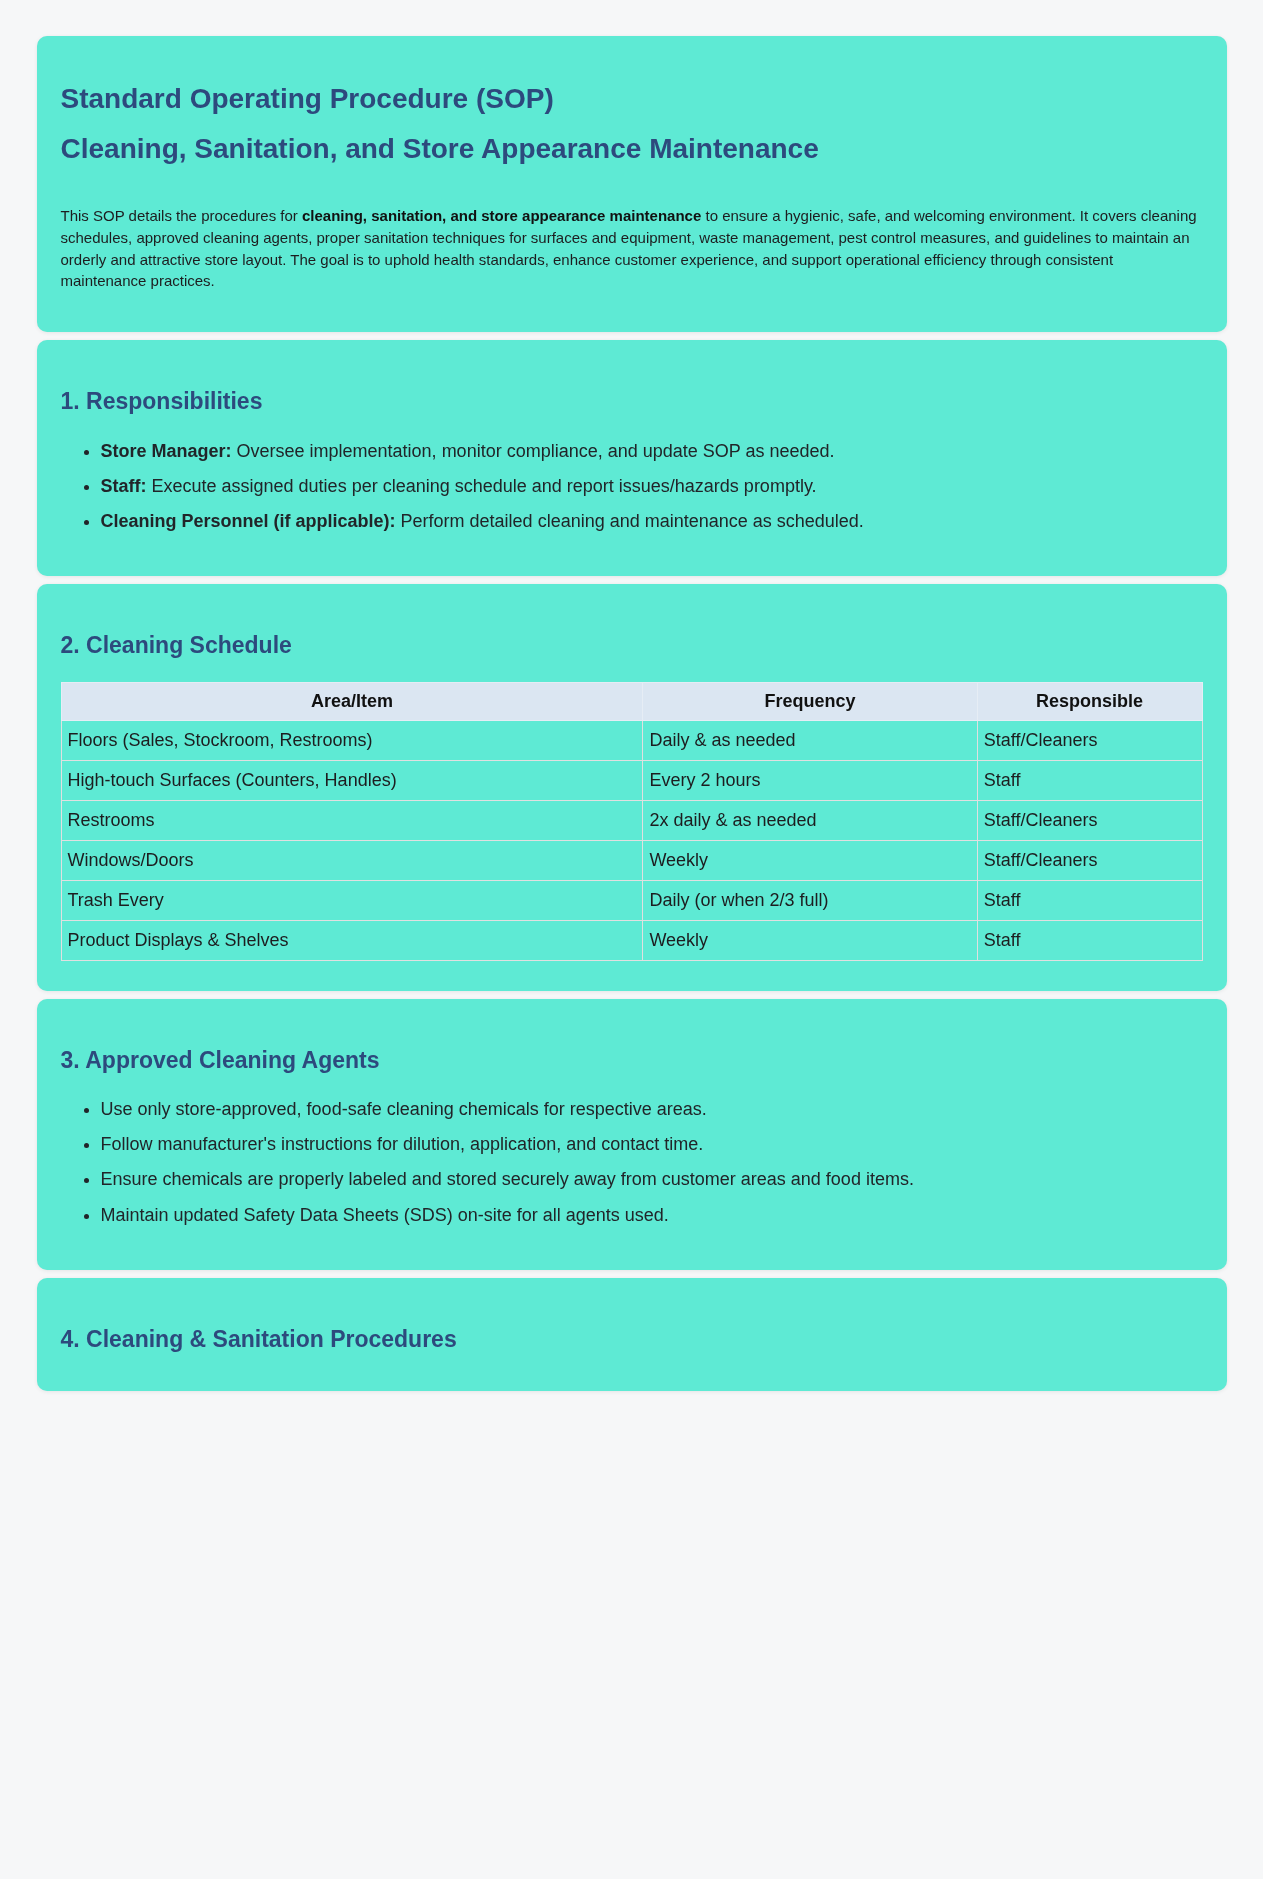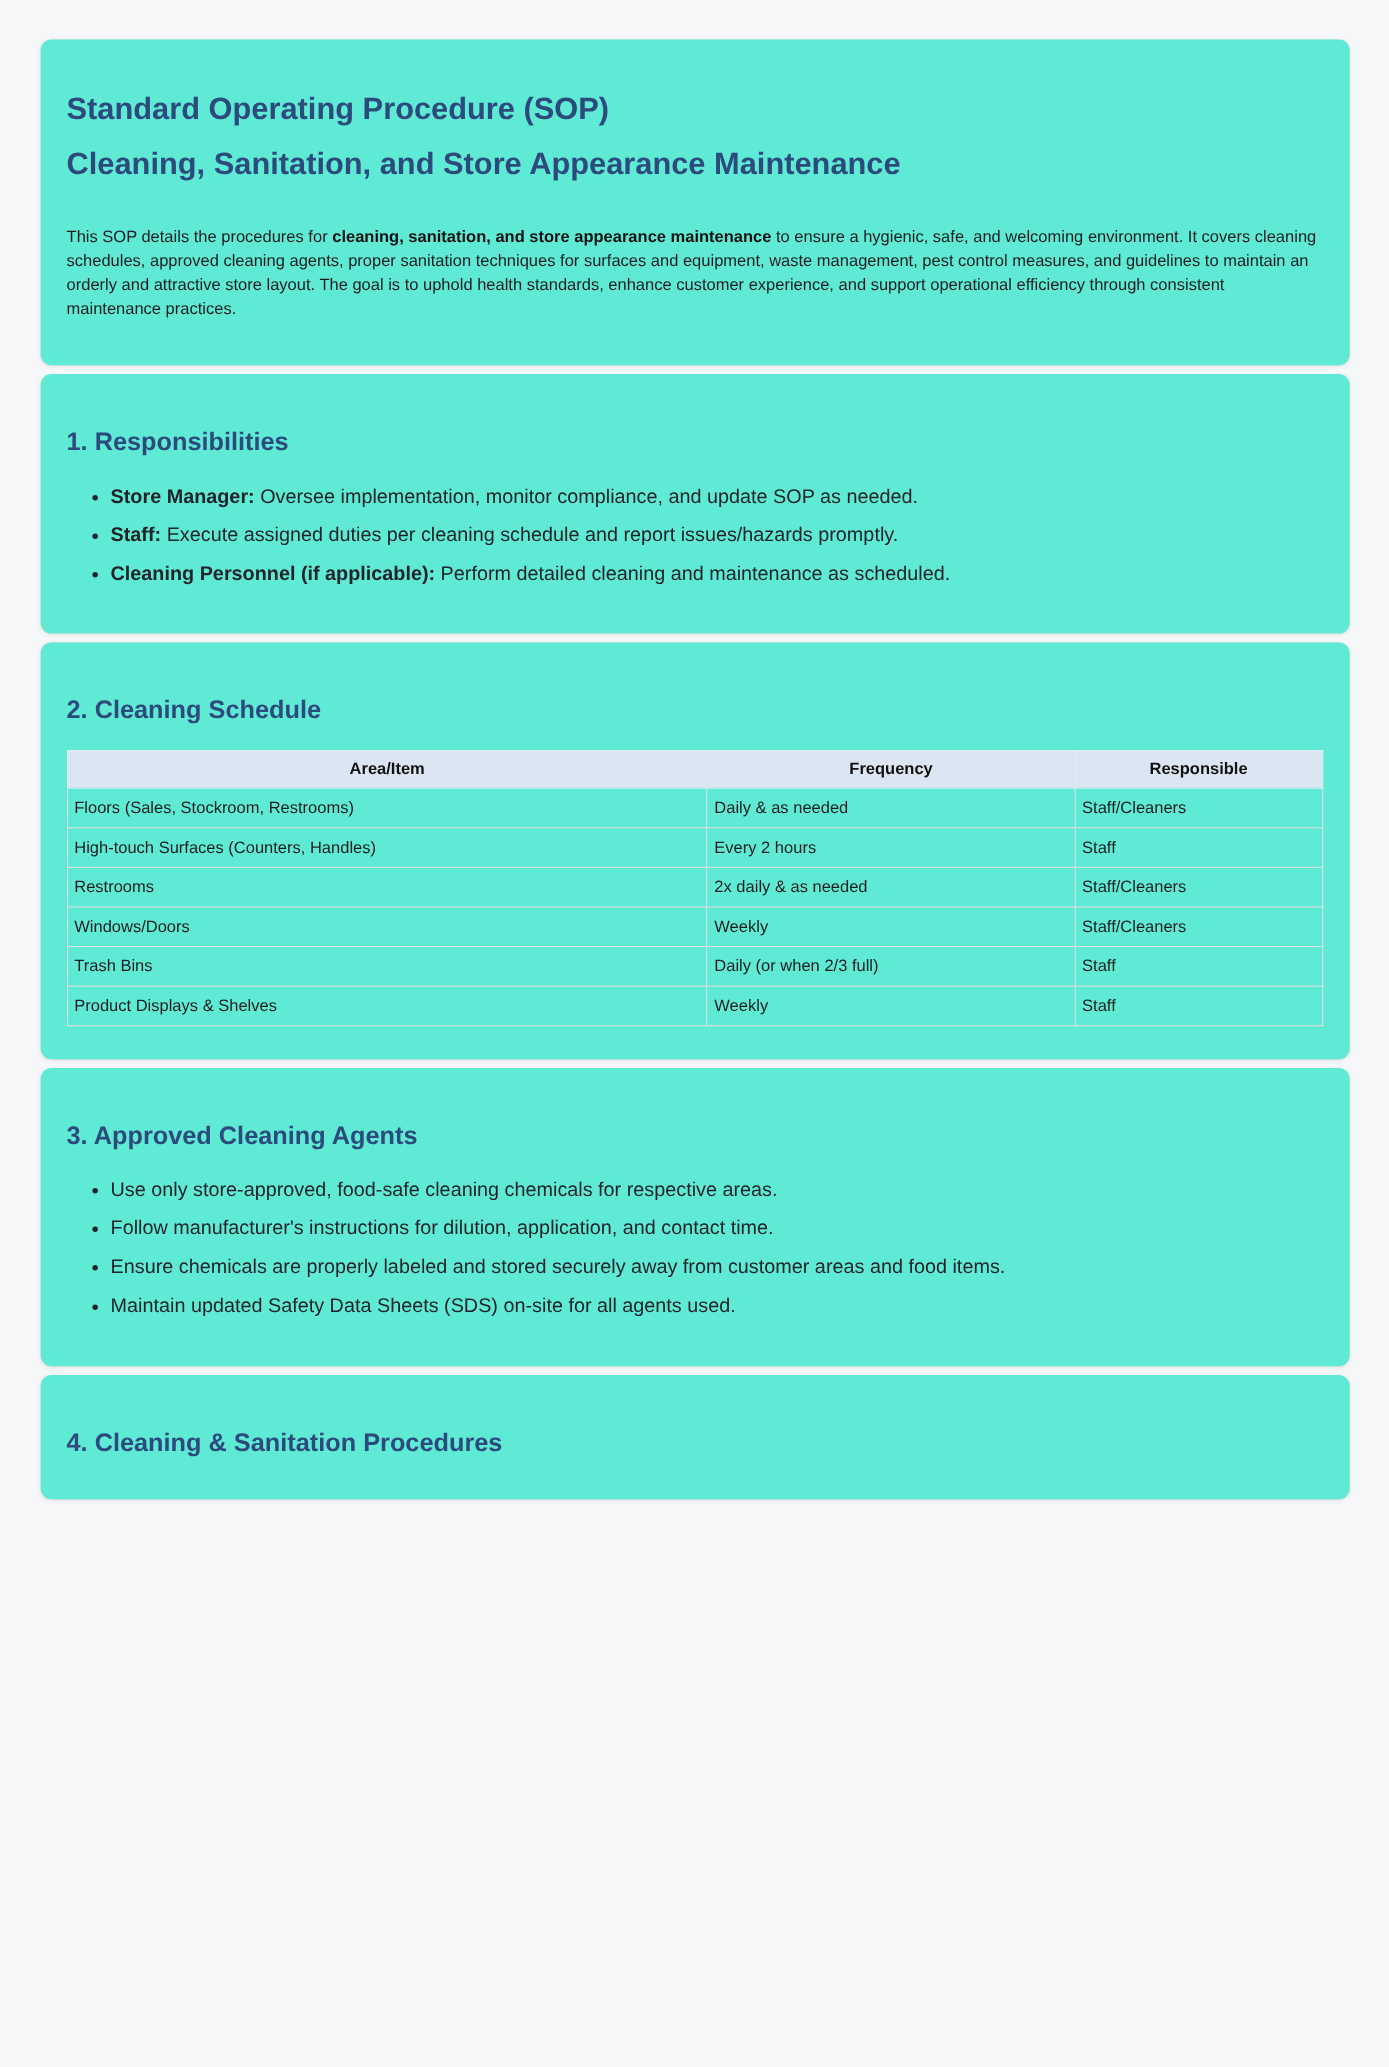--- a/index.html
+++ b/index.html
@@ -55,21 +55,21 @@
     margin: 0 0 16px 0;
     padding-left: 40px;
     font-size: 18px;
     line-height: 1.45;
   }
   ul.bullet-list li { margin-bottom: 9px; }
   ul.bullet-list li:last-child { margin-bottom: 0; }
   table.schedule {
     width: 100%;
     border-collapse: collapse;
-    font-size: 15px;
+    font-size: 18px;
     border: 1px solid #dcdcdc;
     margin: 0 0 4px 0;
   }
   table.schedule col.c1 { width: 51%; }
   table.schedule col.c2 { width: 29.3%; }
   table.schedule col.c3 { width: 19.7%; }
   table.schedule th {
     background: #dbe6f2;
     color: #111;
     font-weight: bold;
@@ -134,21 +134,21 @@
           <td>Restrooms</td>
           <td>2x daily &amp; as needed</td>
           <td>Staff/Cleaners</td>
         </tr>
         <tr>
           <td>Windows/Doors</td>
           <td>Weekly</td>
           <td>Staff/Cleaners</td>
         </tr>
         <tr>
-          <td>Trash Bins</td>
+          <td>Trash Every</td>
           <td>Daily (or when 2/3 full)</td>
           <td>Staff</td>
         </tr>
         <tr>
           <td>Product Displays &amp; Shelves</td>
           <td>Weekly</td>
           <td>Staff</td>
         </tr>
       </tbody>
     </table>

